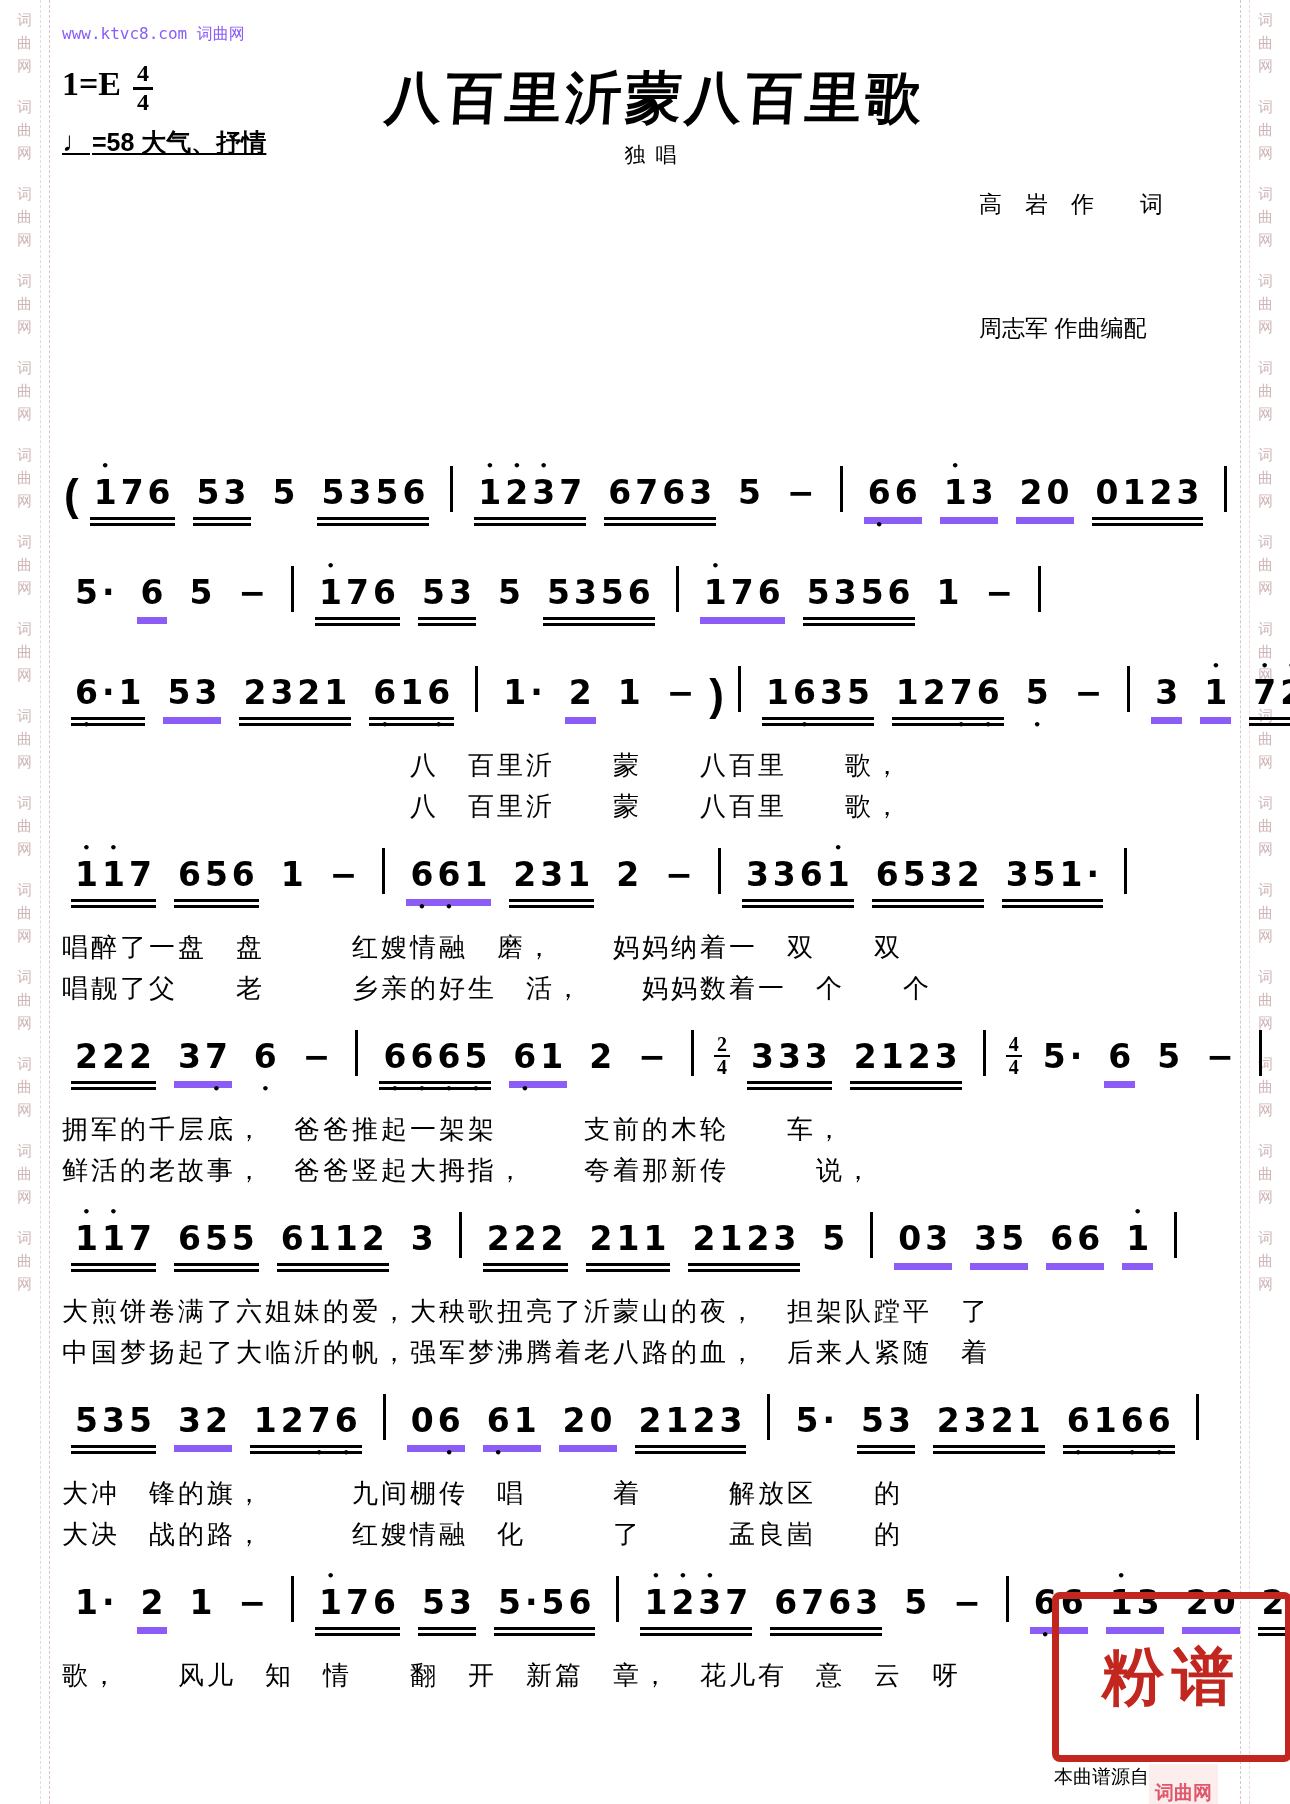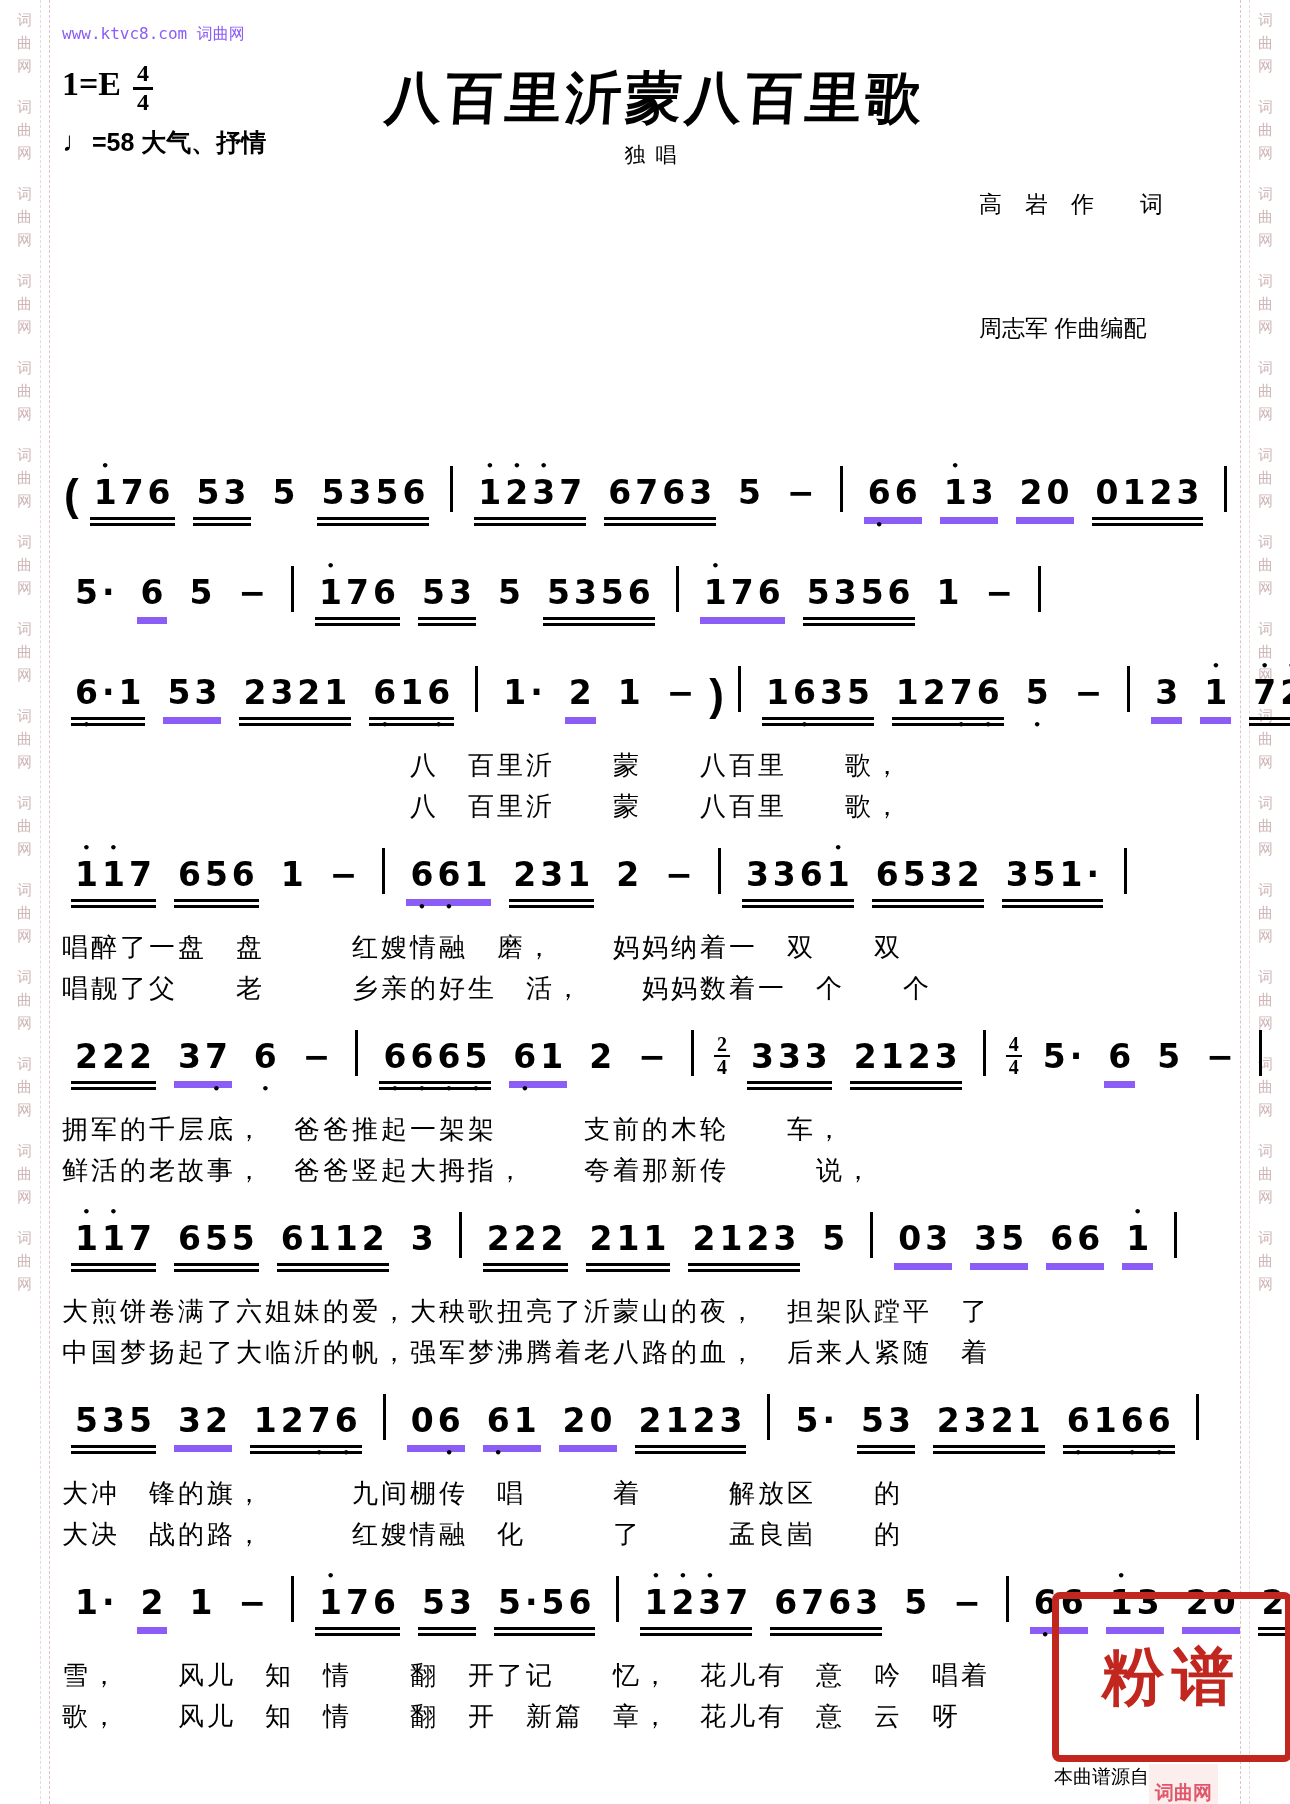--- a/index.html
+++ b/index.html
@@ -17,21 +17,21 @@
   
   .content{position:absolute;left:62px;top:0;right:56px;z-index:2;}
   .top-watermark{margin-top:24px;font-family:"DejaVu Sans Mono",monospace;font-size:16px;color:#8b5cf6;}
   .header{display:flex;margin-top:16px;justify-content:flex-end;}
   .key-block{width:270px;}
   .key-row{font-size:34px;font-weight:bold;font-family:"Liberation Serif",serif;}
   .keyfrac{display:inline-block;text-align:center;font-size:24px;line-height:1;
            vertical-align:middle;margin-left:12px;font-weight:bold;}
   .keyfrac i{display:block;font-style:normal;}
   .keyfrac i:first-child{border-bottom:3px solid #000;padding:0 4px 2px;}
-  .tempo-row{margin-top:12px;font-size:25px;font-weight:bold;}
+  .tempo-row{margin-top:12px;font-size:25px;font-weight:bold;text-decoration:underline;}
   .tempo-row .notehead{font-size:28px;margin-right:2px;}
   .title-block{flex:1;text-align:center;}
   .title-block h1{margin:0;font-size:56px;font-weight:900;letter-spacing:4px;
                   font-family:"Liberation Serif",serif;transform:skewX(-4deg);}
   .subtitle{margin-top:4px;font-size:21px;letter-spacing:10px;}
   .credits{width:255px;font-size:23px;line-height:1.8;margin-top:40px;white-space:pre;}
   
   #music{margin-top:14px;}
   .mline{margin-bottom:4px;}
   .notation{font-size:33px;font-weight:bold;padding:20px 0 16px;white-space:nowrap;}
@@ -206,21 +206,20 @@
           <div class="lyr">大煎饼卷满了六姐妹的爱，大秧歌扭亮了沂蒙山的夜，　担架队蹚平　了</div>
           <div class="lyr">中国梦扬起了大临沂的帆，强军梦沸腾着老八路的血，　后来人紧随　着</div>
         </div>
         <div class="mline">
           <div class="notation"><span class="grp u2"><span class="n">5</span><span class="n">3</span><span class="n">5</span></span><span class="grp u1"><span class="n">3</span><span class="n">2</span></span><span class="grp u2"><span class="n">1</span><span class="n">2</span><span class="n lo">7</span><span class="n lo">6</span></span><span class="bar"></span><span class="grp u1"><span class="n">0</span><span class="n lo">6</span></span><span class="grp u1"><span class="n lo">6</span><span class="n">1</span></span><span class="grp u1"><span class="n">2</span><span class="n">0</span></span><span class="grp u2"><span class="n">2</span><span class="n">1</span><span class="n">2</span><span class="n">3</span></span><span class="bar"></span><span class="grp u0"><span class="n">5</span><span class="n">·</span></span><span class="grp u2"><span class="n">5</span><span class="n">3</span></span><span class="grp u2"><span class="n">2</span><span class="n">3</span><span class="n">2</span><span class="n">1</span></span><span class="grp u2"><span class="n lo">6</span><span class="n">1</span><span class="n lo">6</span><span class="n lo">6</span></span><span class="bar"></span></div>
           <div class="lyr">大冲　锋的旗，　　　九间棚传　唱　　　着　　　解放区　　的</div>
           <div class="lyr">大决　战的路，　　　红嫂情融　化　　　了　　　孟良崮　　的</div>
         </div>
         <div class="mline">
           <div class="notation"><span class="grp u0"><span class="n">1</span><span class="n">·</span></span><span class="grp u1"><span class="n">2</span></span><span class="grp u0"><span class="n">1</span></span><span class="grp u0"><span class="n">−</span></span><span class="bar"></span><span class="grp u2"><span class="n hi">1</span><span class="n">7</span><span class="n">6</span></span><span class="grp u2"><span class="n">5</span><span class="n">3</span></span><span class="grp u2"><span class="n">5</span><span class="n">·</span><span class="n">5</span><span class="n">6</span></span><span class="bar"></span><span class="grp u2"><span class="n hi">1</span><span class="n hi">2</span><span class="n hi">3</span><span class="n">7</span></span><span class="grp u2"><span class="n">6</span><span class="n">7</span><span class="n">6</span><span class="n">3</span></span><span class="grp u0"><span class="n">5</span></span><span class="grp u0"><span class="n">−</span></span><span class="bar"></span><span class="grp u1"><span class="n lo">6</span><span class="n">6</span></span><span class="grp u1"><span class="n hi">1</span><span class="n">3</span></span><span class="grp u1"><span class="n">2</span><span class="n">0</span></span><span class="grp u2"><span class="n">2</span><span class="n">1</span></span></div>
-          <div class="lyr">雪，　　风儿　知　情　　翻　开了记　　忆，　花儿有　意　吟　唱着</div>
           <div class="lyr">歌，　　风儿　知　情　　翻　开　新篇　章，　花儿有　意　云　呀</div>
         </div>
       </div>
   </div>
 
   <div class="seal">
     <span>粉谱</span>
   </div>
 
   <div class="source">

